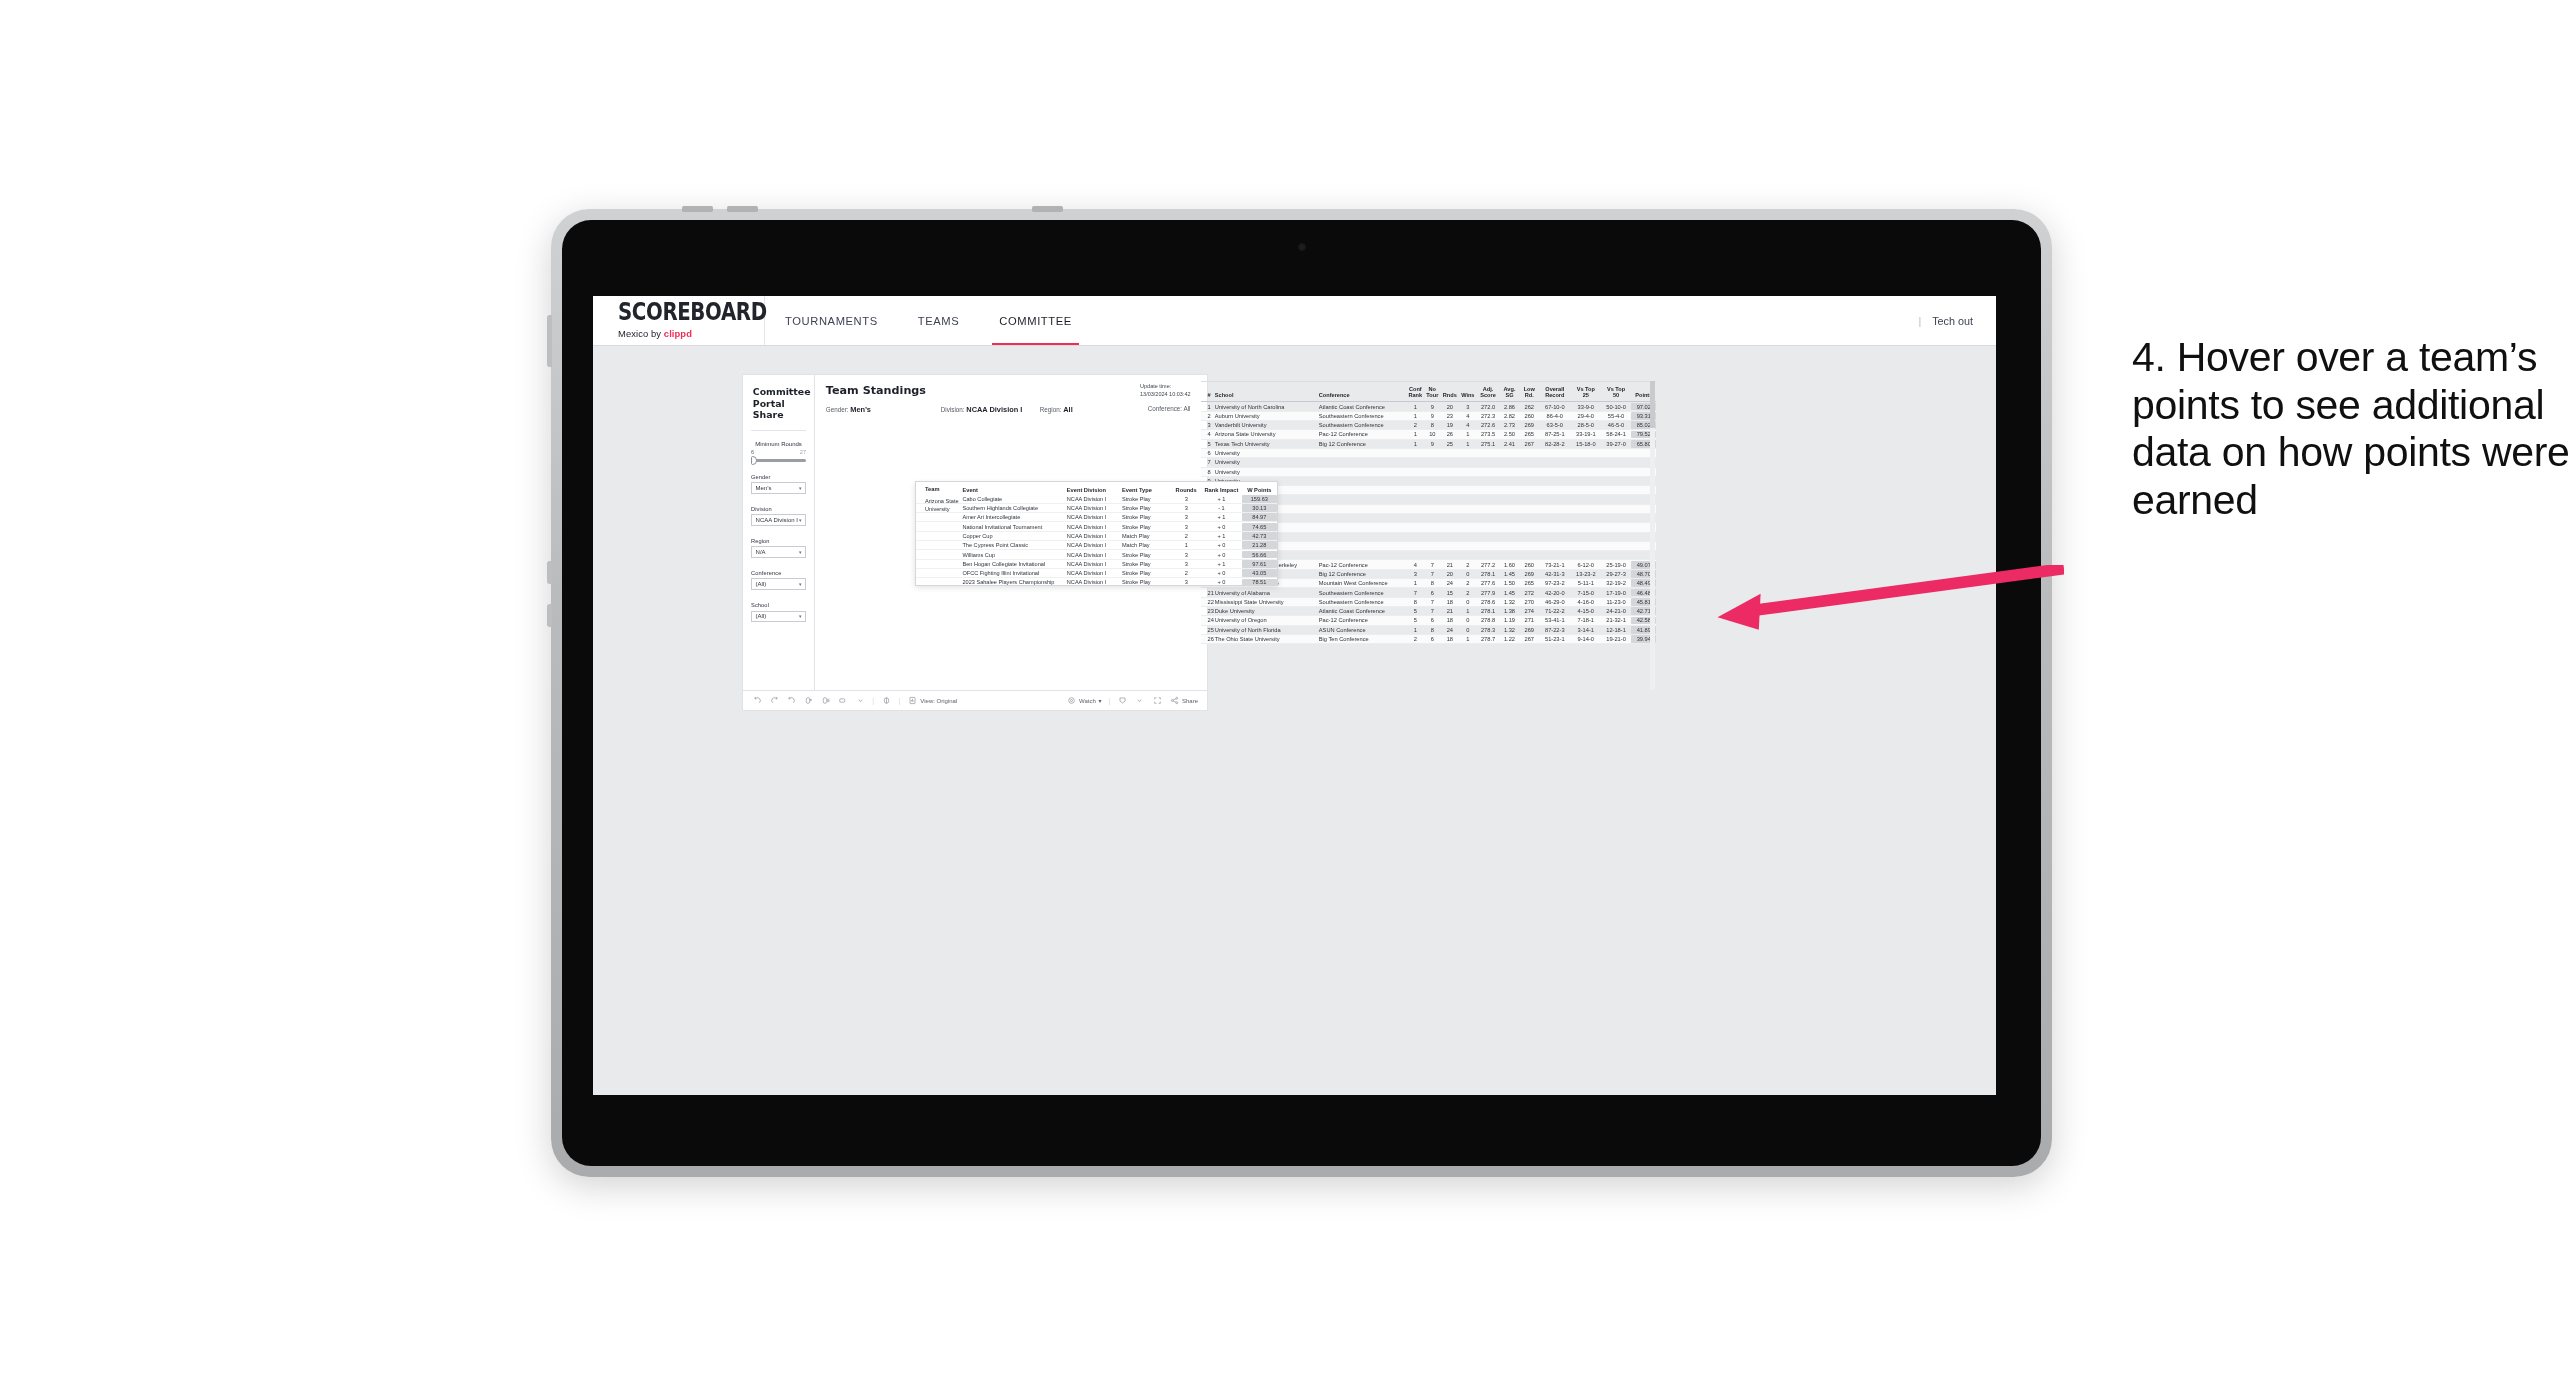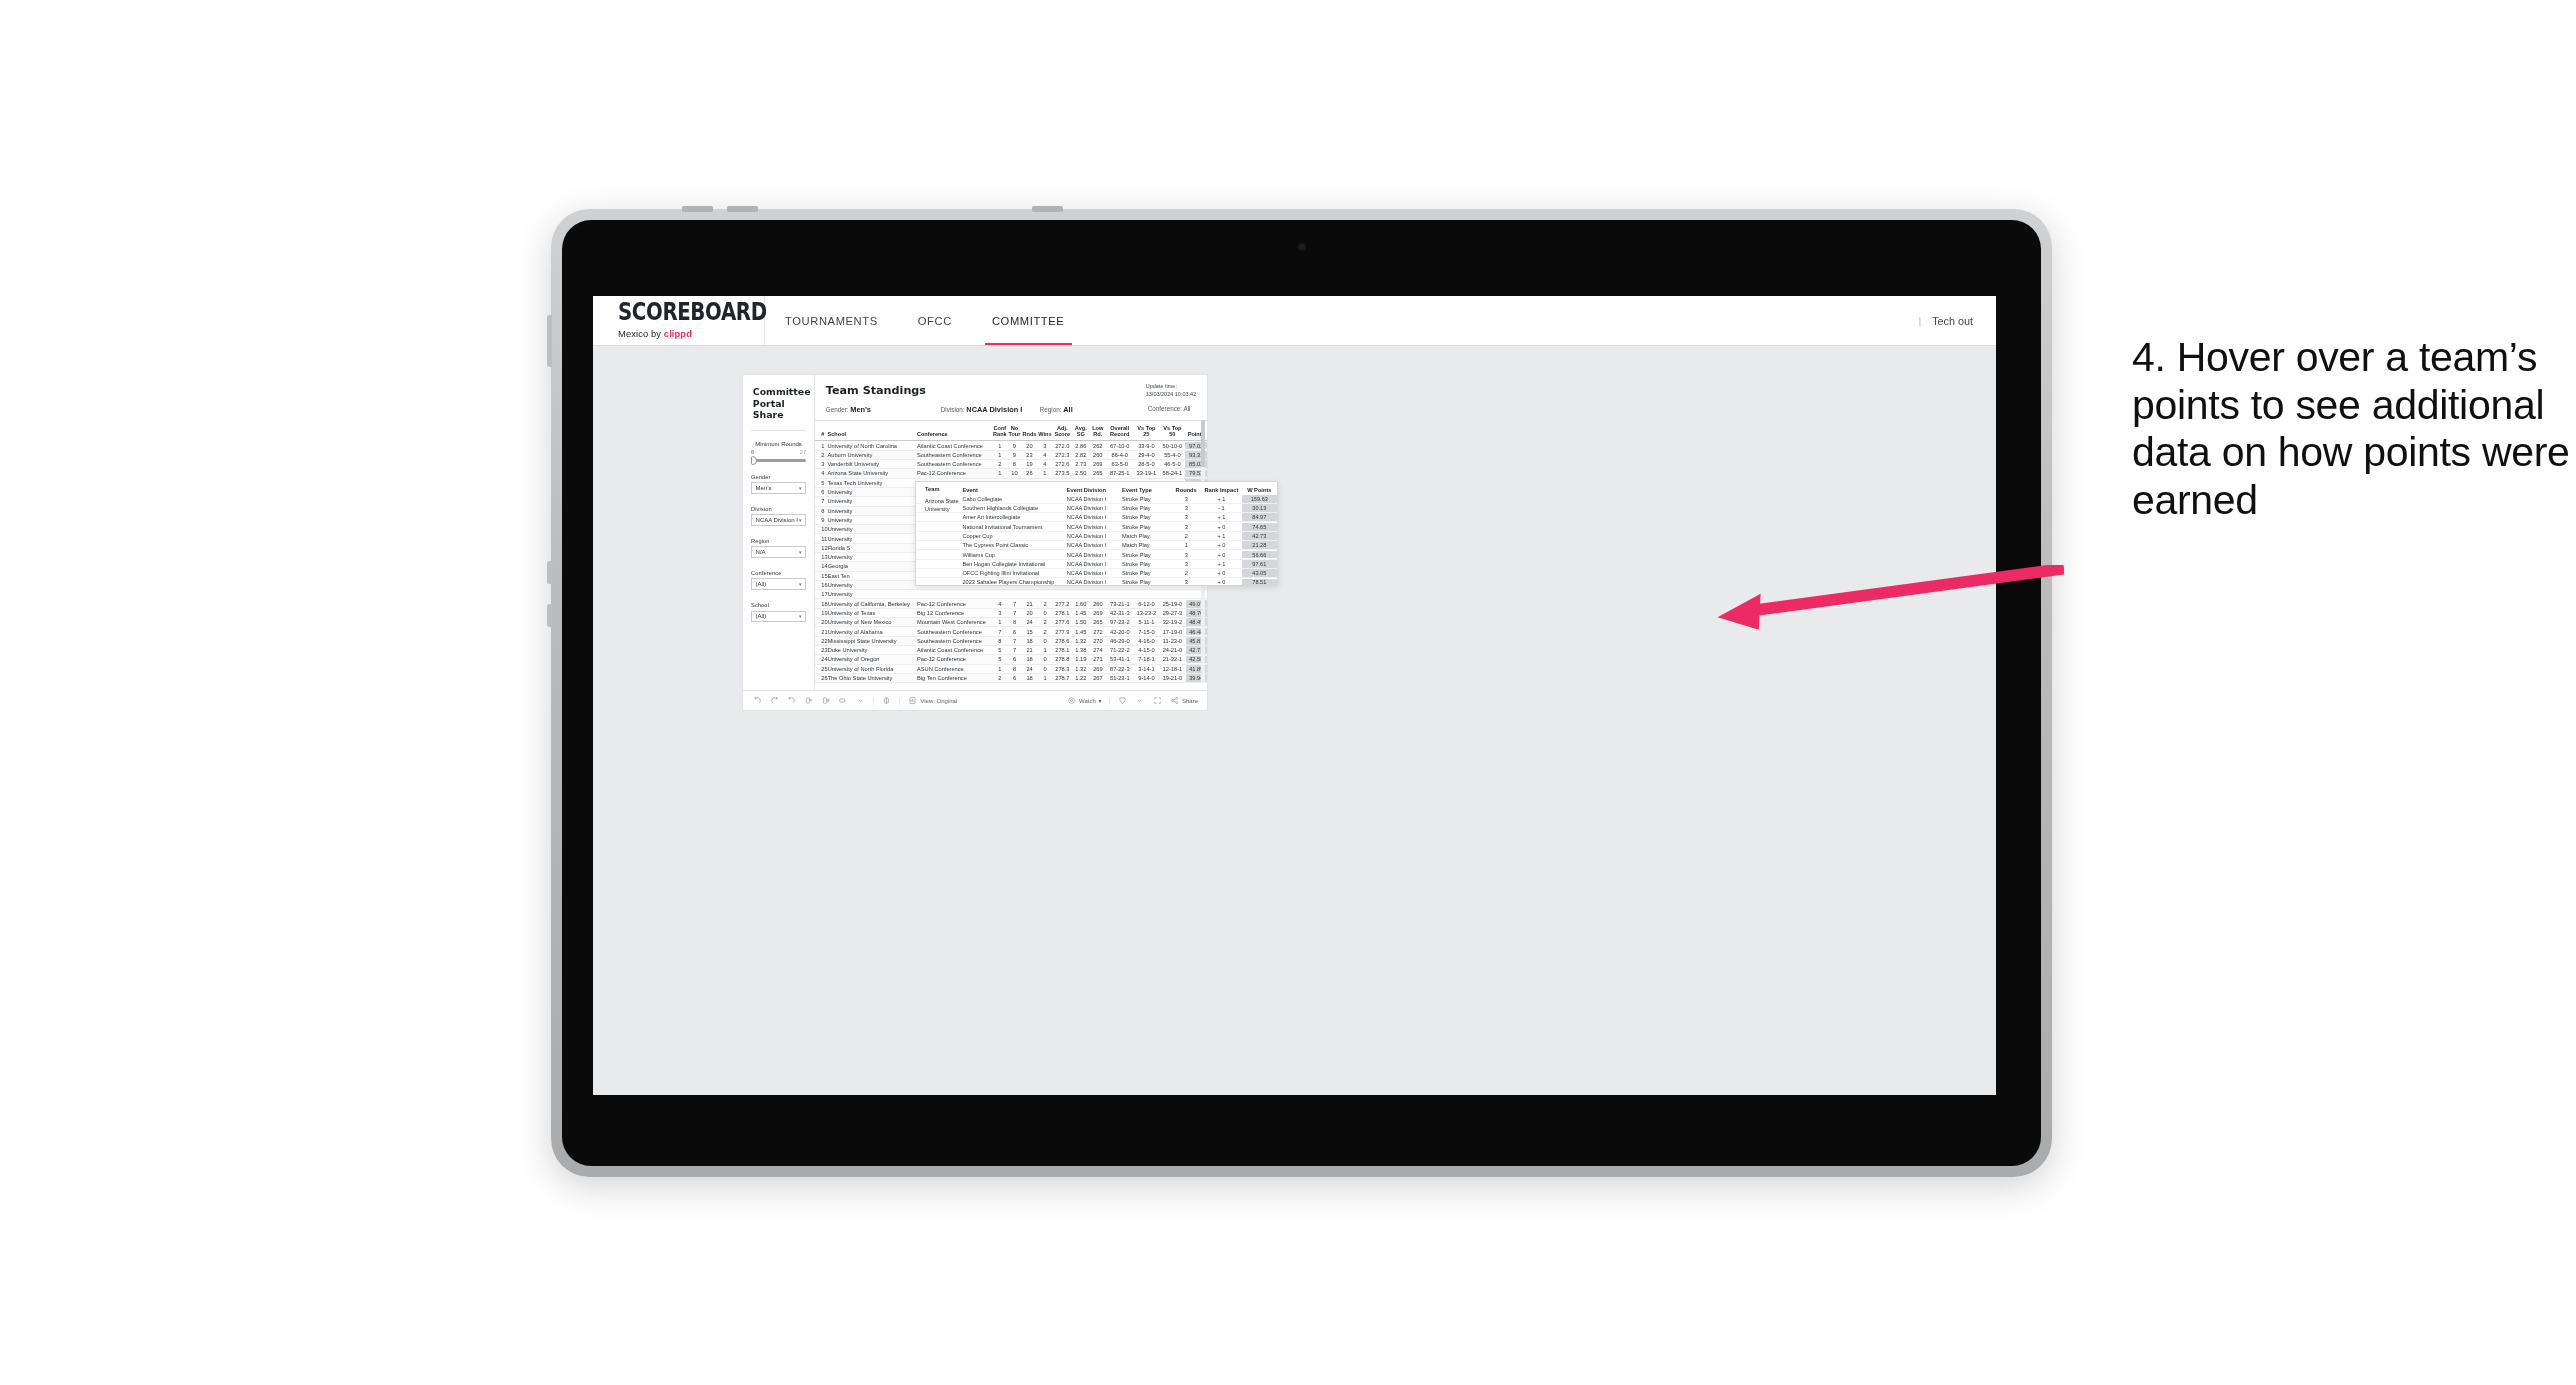--- a/index.html
+++ b/index.html
@@ -128,21 +128,21 @@
     background: #ffffff; border: 0.9px solid #8d9096; border-radius: 1.8px 4.5px 4.5px 1.8px;
   }
   .select {
     height: 11.7px; border: 0.9px solid #c9cbd0; background: #fff;
     display: flex; align-items: center; padding: 0 3.6px;
     font-size: 6px; color: #2f333c; cursor: pointer;
   }
   .select .caret { margin-left: auto; font-size: 5px; color: #6c7077; }
 
   
-  .main { flex: 1; display: flex; flex-direction: column; min-width: 0; position: relative; }
+  .main { flex: 1; display: flex; flex-direction: row; min-width: 0; position: relative; }
   .main-head { padding: 9px 10.8px 0 10.8px; position: relative; }
   .viz-title { font-family: "DejaVu Sans", sans-serif; font-size: 11.2px; font-weight: 700; color: #1d2028; }
   .update {
     position: absolute; right: 10.8px; top: 8px; text-align: left;
     font-size: 5.5px; color: #3d4350; line-height: 1.45;
   }
   .crumbs { display: flex; gap: 0; margin-top: 8px; font-size: 6.3px; color: #555a63; }
   .crumb { white-space: nowrap; }
   .crumb b { color: #1d2028; font-weight: 700; font-size: 7.4px; }
   .crumb:nth-child(1) { width: 115px; }
@@ -243,21 +243,21 @@
 
   <div class="screen">
 
     <div class="topnav">
       <div class="brand">
         <div class="brand-word">SCOREBOARD</div>
         <div class="brand-sub"><span>Mexico by </span><span class="clippd">clippd</span></div>
       </div>
       <div class="navitems">
         <div class="navitem">TOURNAMENTS</div>
-        <div class="navitem">OFCC</div>
+        <div class="navitem">TEAMS</div>
         <div class="navitem active">COMMITTEE</div>
       </div>
       <div class="topnav-right">
         <span class="divider">|</span>
         <span class="signout">Tech out</span>
       </div>
     </div>
 
 
     <div class="workspace">

